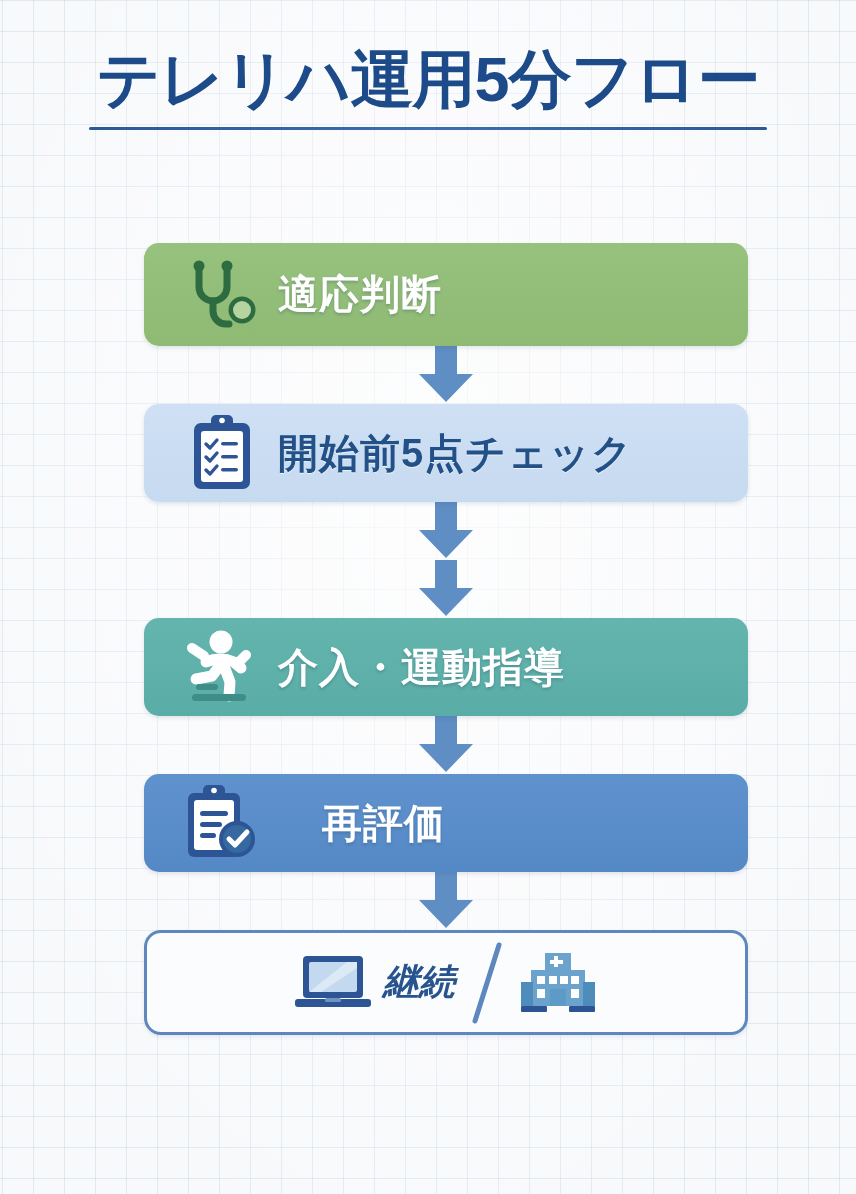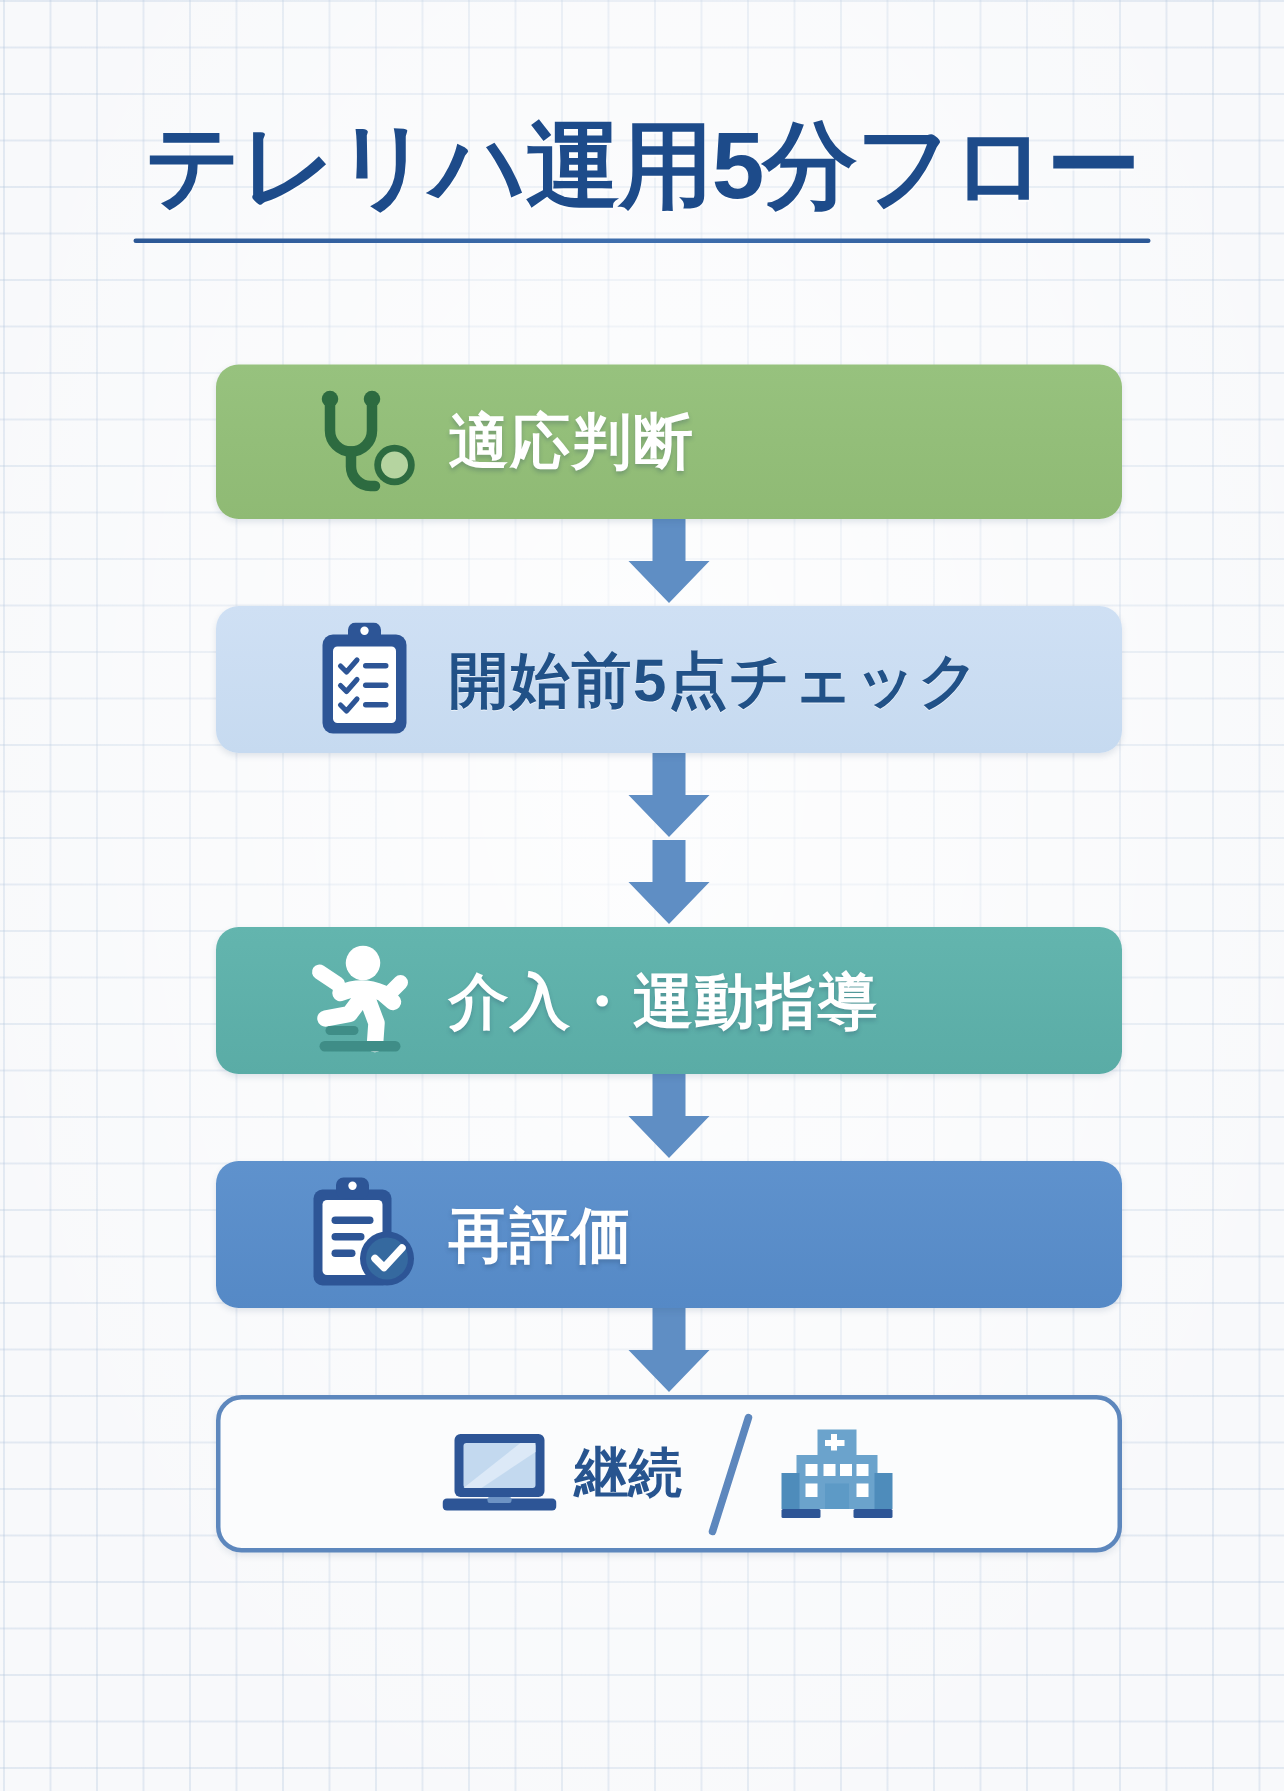--- a/index.html
+++ b/index.html
@@ -41,21 +41,20 @@
     height: 1194px;
   }
 
   
   .header {
     position: absolute;
     top: 46px;
     left: 0;
     width: 856px;
     text-align: center;
-    margin-top: 32px;
   }
   .title {
     font-size: 63px;
     font-weight: bold;
     color: #1d4b8a;
     letter-spacing: -1px;
     line-height: 1.06;
     white-space: nowrap;
     text-shadow: 0 1px 0 rgba(255,255,255,0.75);
   }
@@ -82,21 +81,21 @@
     width: 604px;
   }
 
   .step {
     position: relative;
     width: 604px;
     box-sizing: border-box;
     border-radius: 15px;
     display: flex;
     align-items: center;
-    padding-left: 53px;
+    padding-left: 32px;
     box-shadow: 0 2px 4px rgba(40,70,110,0.13);
   }
   .step .icon-slot {
     width: 92px;
     min-width: 92px;
     height: 78px;
     display: flex;
     align-items: center;
     justify-content: center;
   }
@@ -105,21 +104,21 @@
     font-weight: bold;
     letter-spacing: 1px;
     margin-left: 10px;
     white-space: nowrap;
   }
 
   
   .step.green   { background: linear-gradient(180deg, #97c27e, #8fba74); }
   .step.lightblue { background: linear-gradient(180deg, #cfe0f4, #c6daf0); }
   .step.teal    { background: linear-gradient(180deg, #63b5ae, #5aaca6); }
-  .step.blue    { background: linear-gradient(180deg, #5f92cd, #5589c6); }
+  .step.blue    { background: linear-gradient(180deg, #5f92cd, #5589c6); gap: 44px; }
 
   .step.green .step-label,
   .step.teal .step-label,
   .step.blue .step-label {
     color: #ffffff;
     text-shadow: 0 2px 3px rgba(30,60,90,0.25);
   }
   .step.lightblue .step-label {
     color: #215187;
     text-shadow: 0 1px 0 rgba(255,255,255,0.6);
@@ -153,20 +152,21 @@
   .outcome-item {
     display: flex;
     align-items: center;
     gap: 12px;
   }
   .outcome-label {
     font-size: 36px;
     font-weight: bold;
     color: #27548f;
     white-space: nowrap;
+    font-style: italic;
   }
   .outcome-sep {
     width: 64px;
     display: flex;
     justify-content: center;
   }
   .outcome-sep svg { display: block; }
 
   .icon-svg { display: block; }
 </style>

